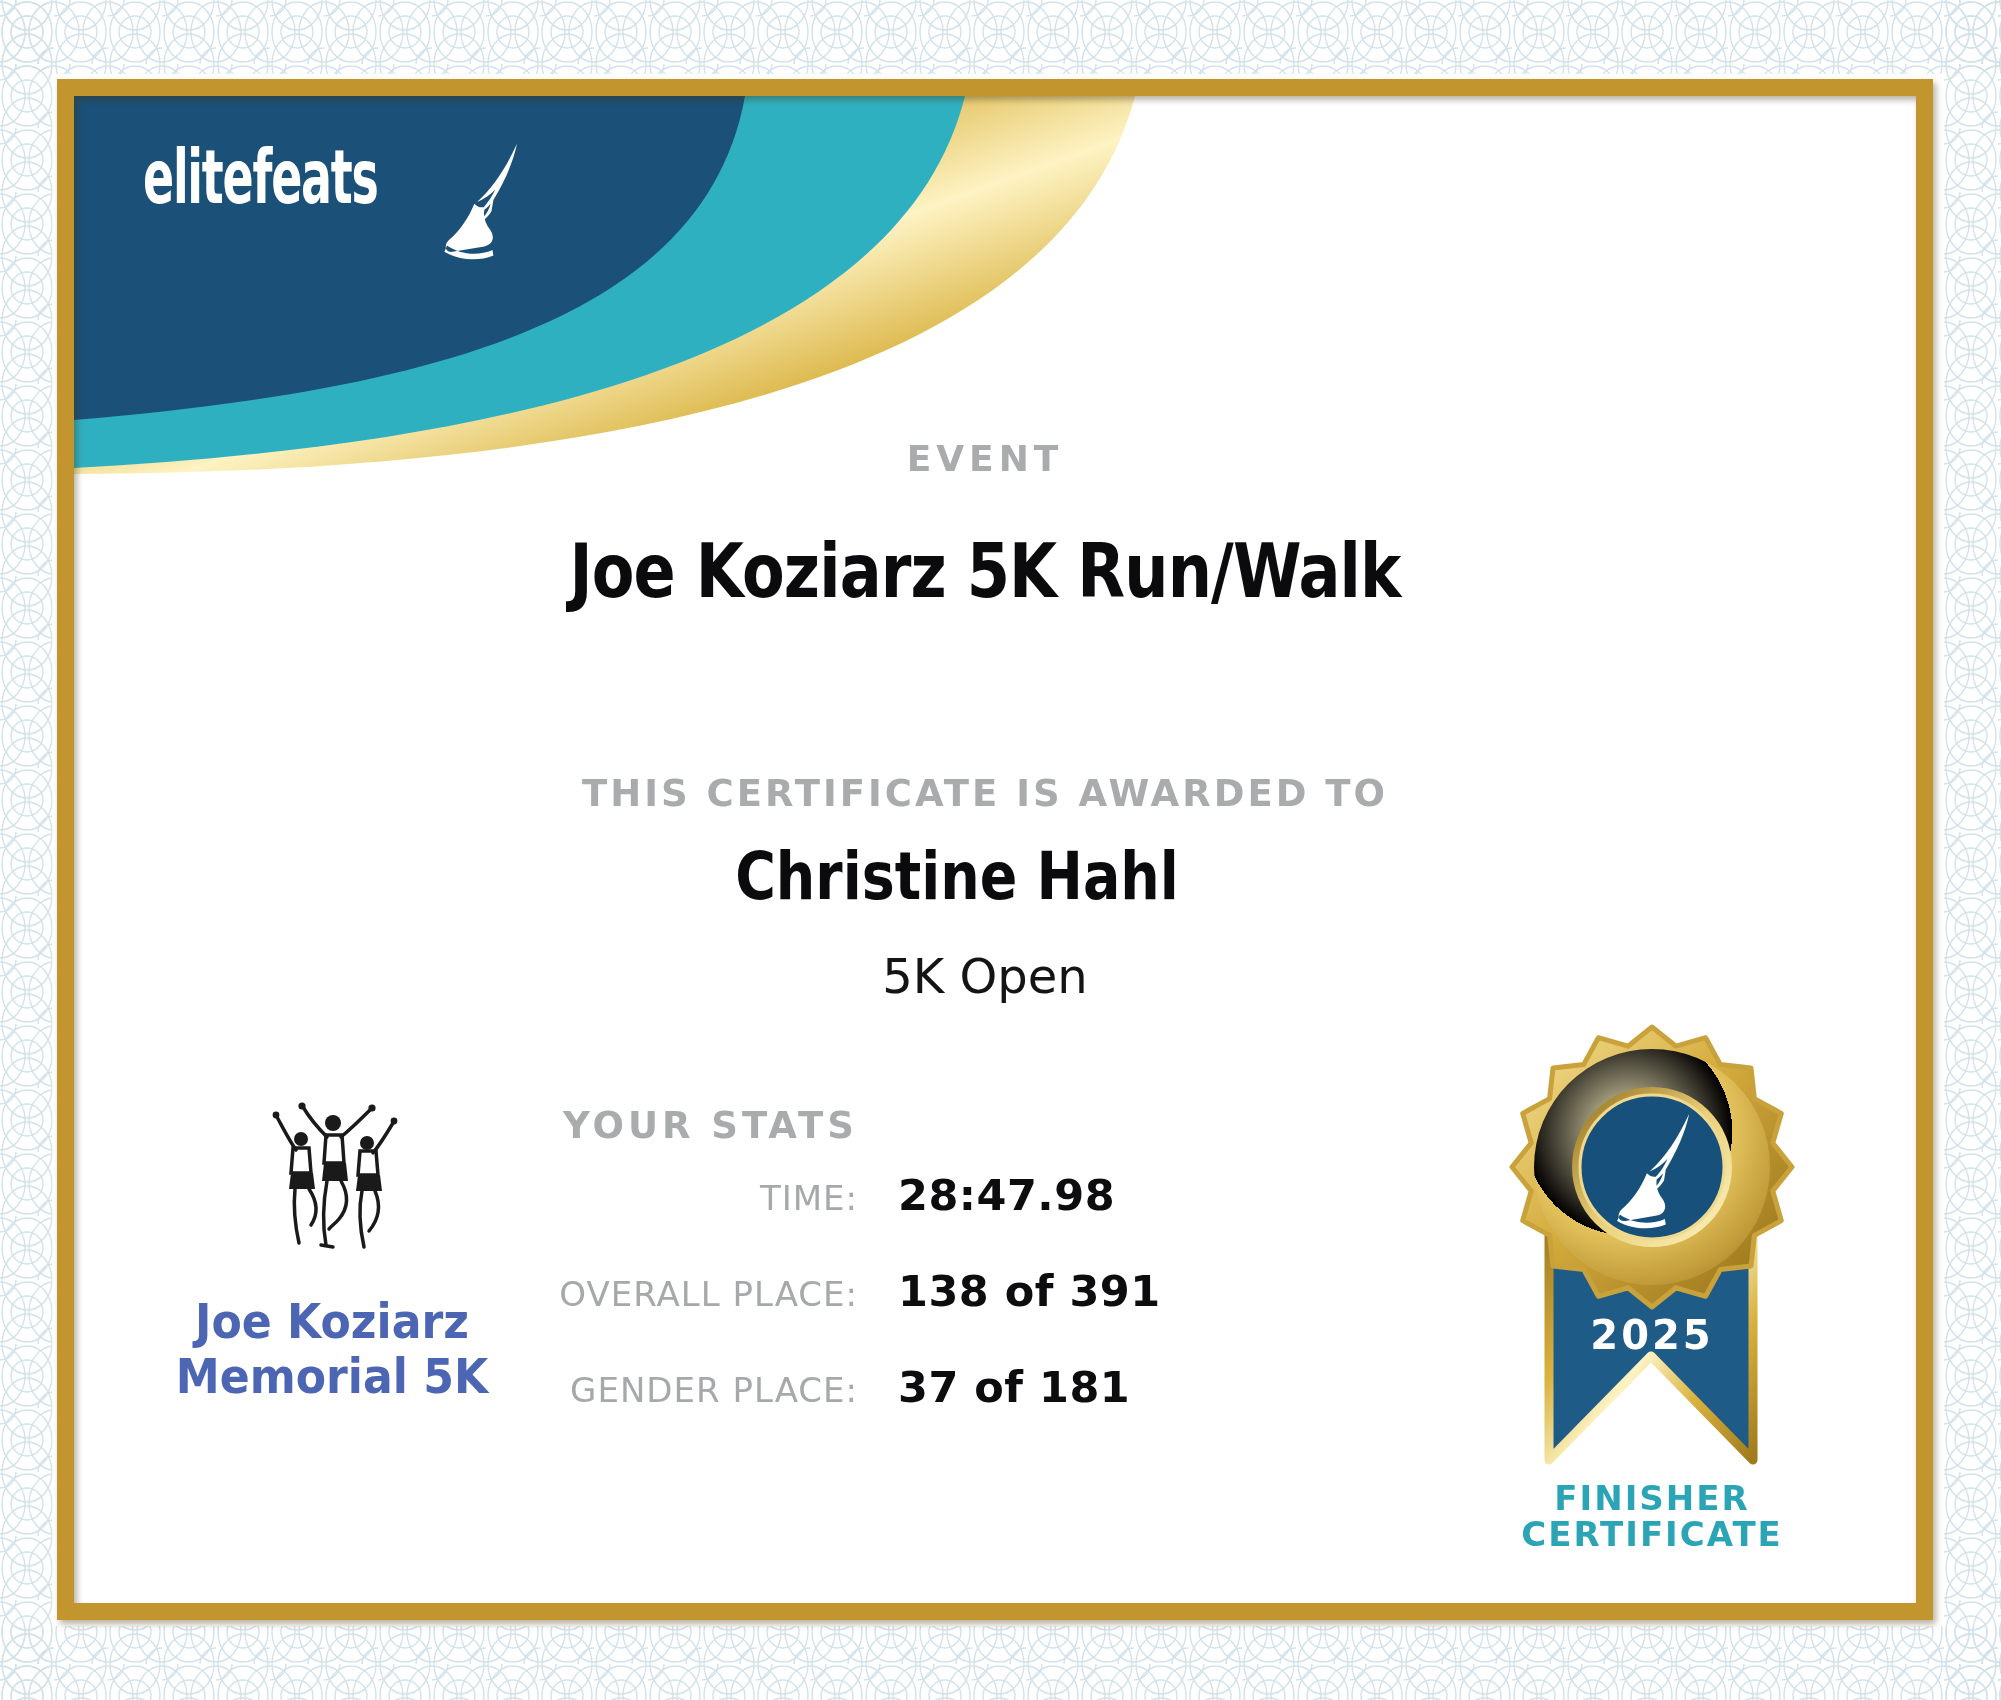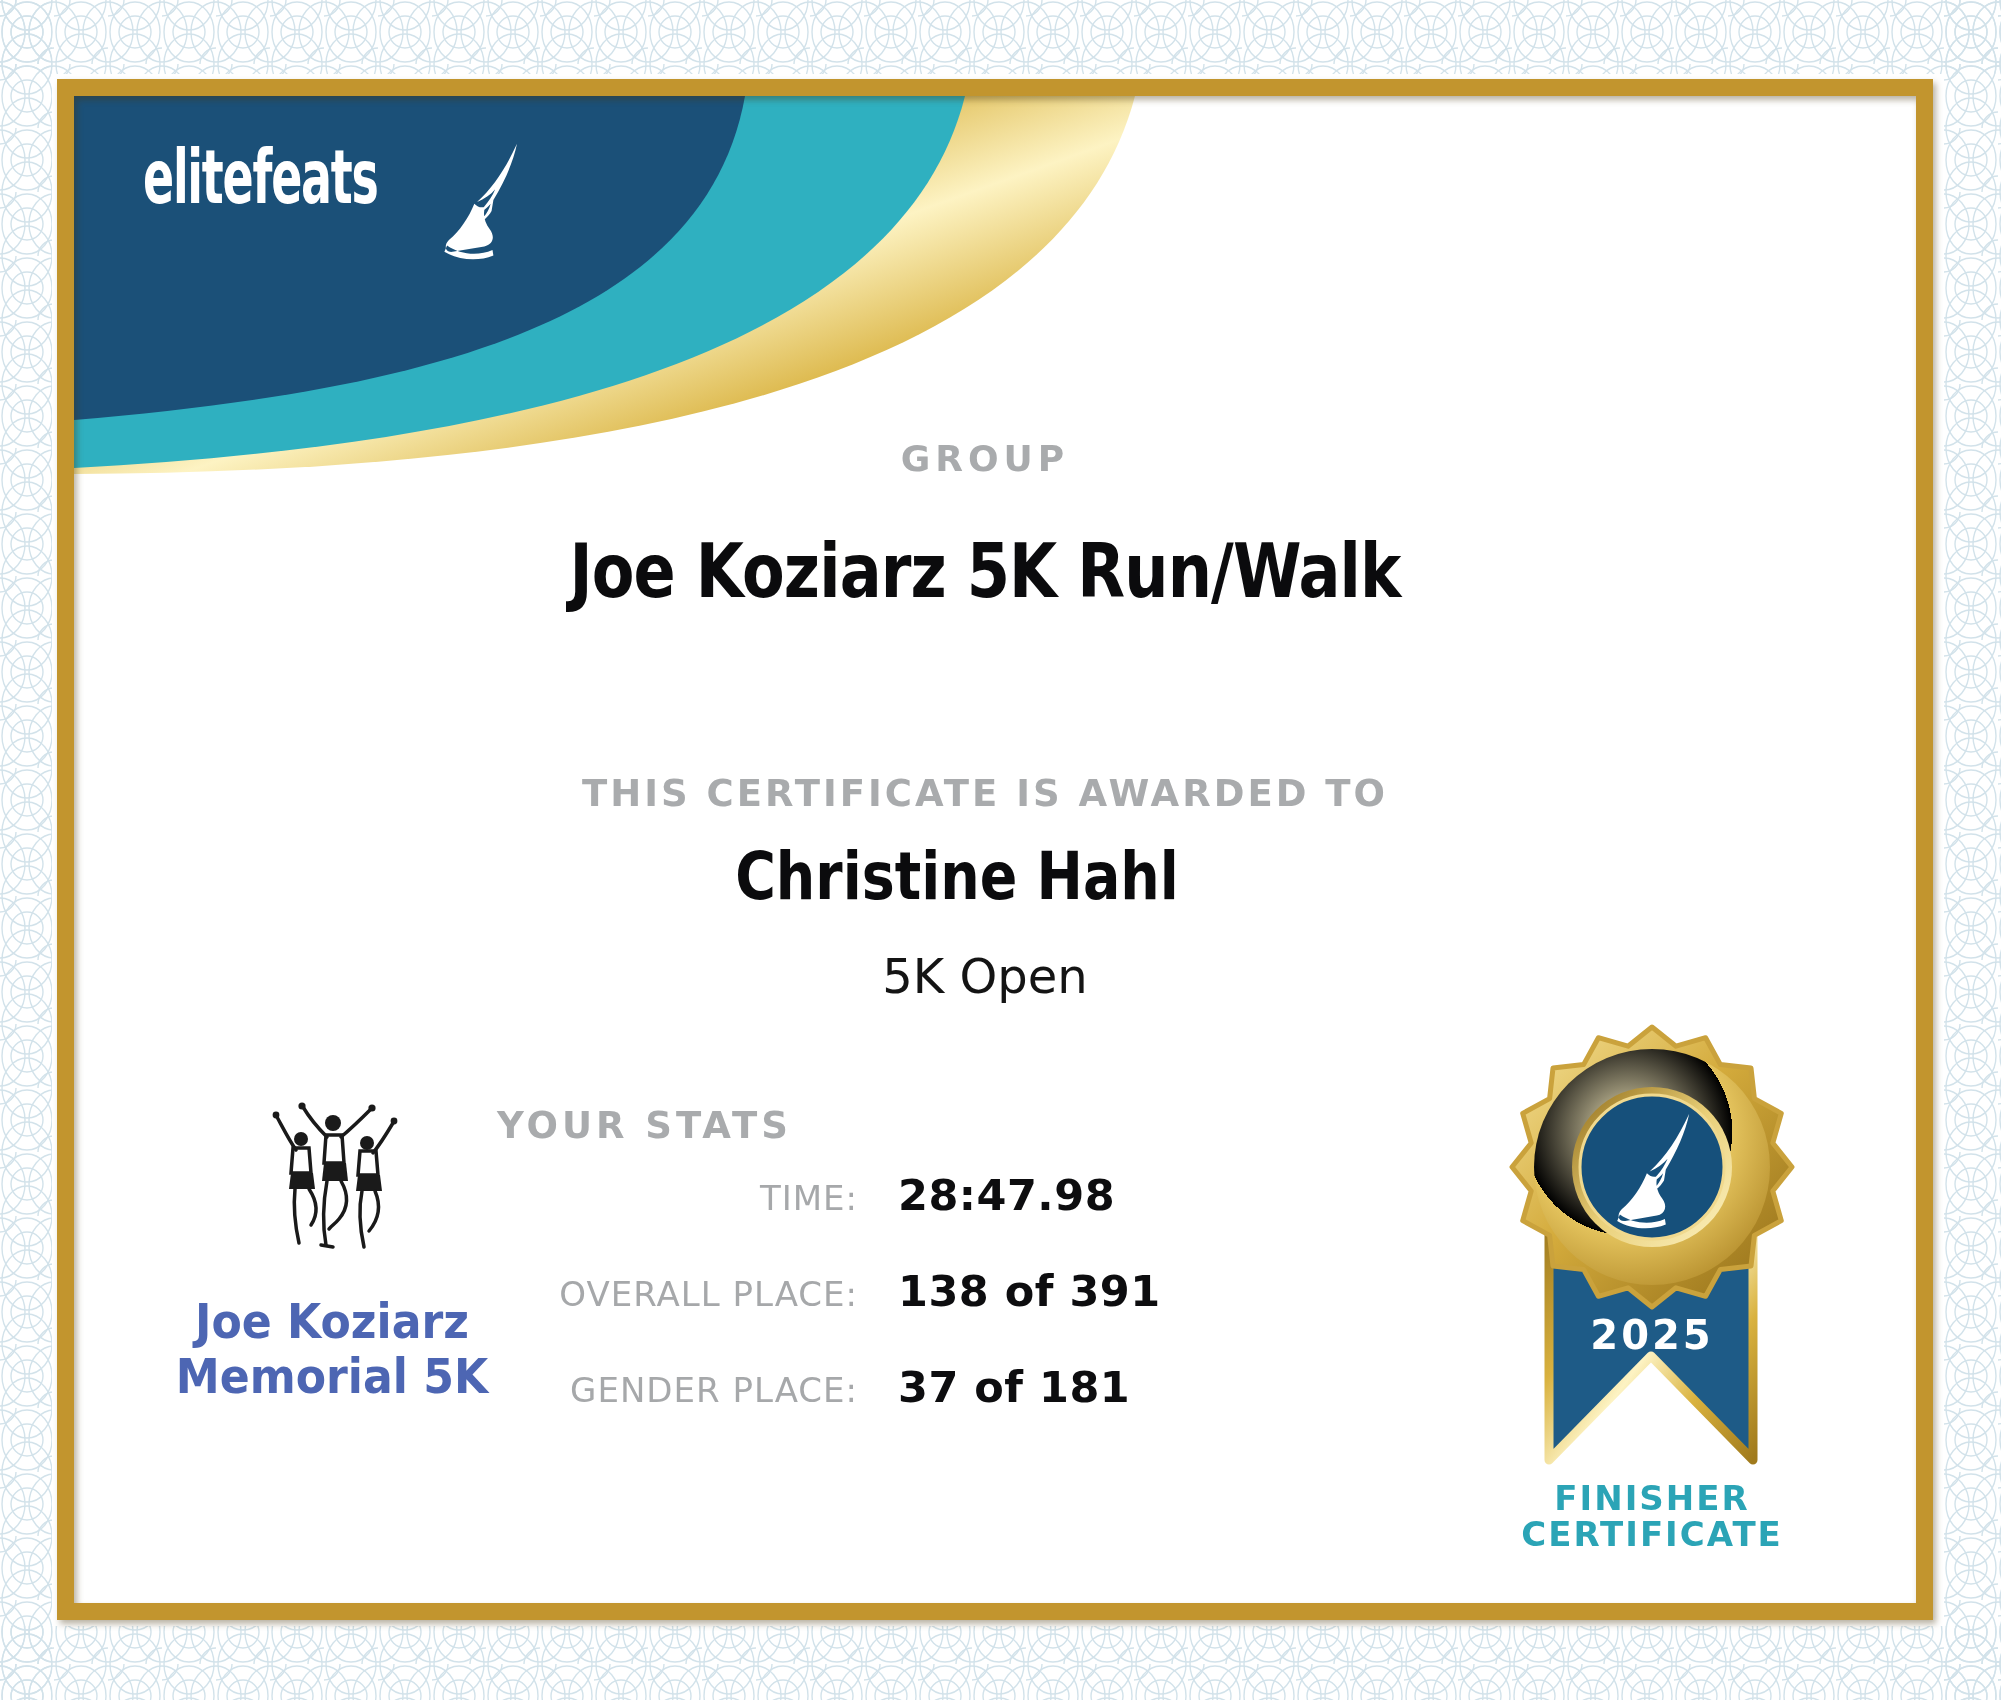--- a/index.html
+++ b/index.html
@@ -38,21 +38,21 @@
   .awarded{left:985px;top:772px;transform:translateX(-50%);font-size:37px;letter-spacing:3px;}
   .name{
     left:957px;top:838px;transform:translateX(-50%) scaleX(0.84);
     font-size:66px;font-weight:bold;color:#0b0b0d;
   }
   .division{
     left:985px;top:948px;transform:translateX(-50%);
     font-size:48px;color:#141414;font-weight:normal;
   }
   .your-stats{
-    right:1209px; 
+    right:1143px; 
     top:1104px;font-size:37px;letter-spacing:4px;text-align:right;margin-left:10px;
   }
   .stats{left:420px;top:1170px;width:1100px;z-index:3;}
   .stat-row{display:flex;align-items:baseline;margin-bottom:46px;gap:40px;}
   .stat-label{
     flex:0 0 438px;text-align:right;color:#a6a8aa;font-size:34px;
     letter-spacing:1px;font-weight:normal;
   }
   .stat-value{color:#0d0d0f;font-size:43px;font-weight:bold;letter-spacing:0.5px;}
   .race-logo-text{
@@ -158,21 +158,21 @@
 
   <div class="frame"></div>
 
   <div class="abs logo">
     <span class="logo-text">elitefeats</span>
     <svg class="logo-foot" width="95" height="118" viewBox="0 0 100 130">
       <use href="#wingfoot" fill="#ffffff"></use>
     </svg>
   </div>
 
-  <div class="abs center-line heading-gray ev">GROUP</div>
+  <div class="abs center-line heading-gray ev">EVENT</div>
 
   <div class="abs center-line title">Joe Koziarz 5K Run/Walk</div>
 
   <div class="abs center-line heading-gray awarded">THIS CERTIFICATE IS AWARDED TO</div>
 
   <div class="abs center-line name">Christine Hahl</div>
 
   <div class="abs center-line division">5K Open</div>
 
   <div class="abs center-line heading-gray your-stats">YOUR STATS</div>

